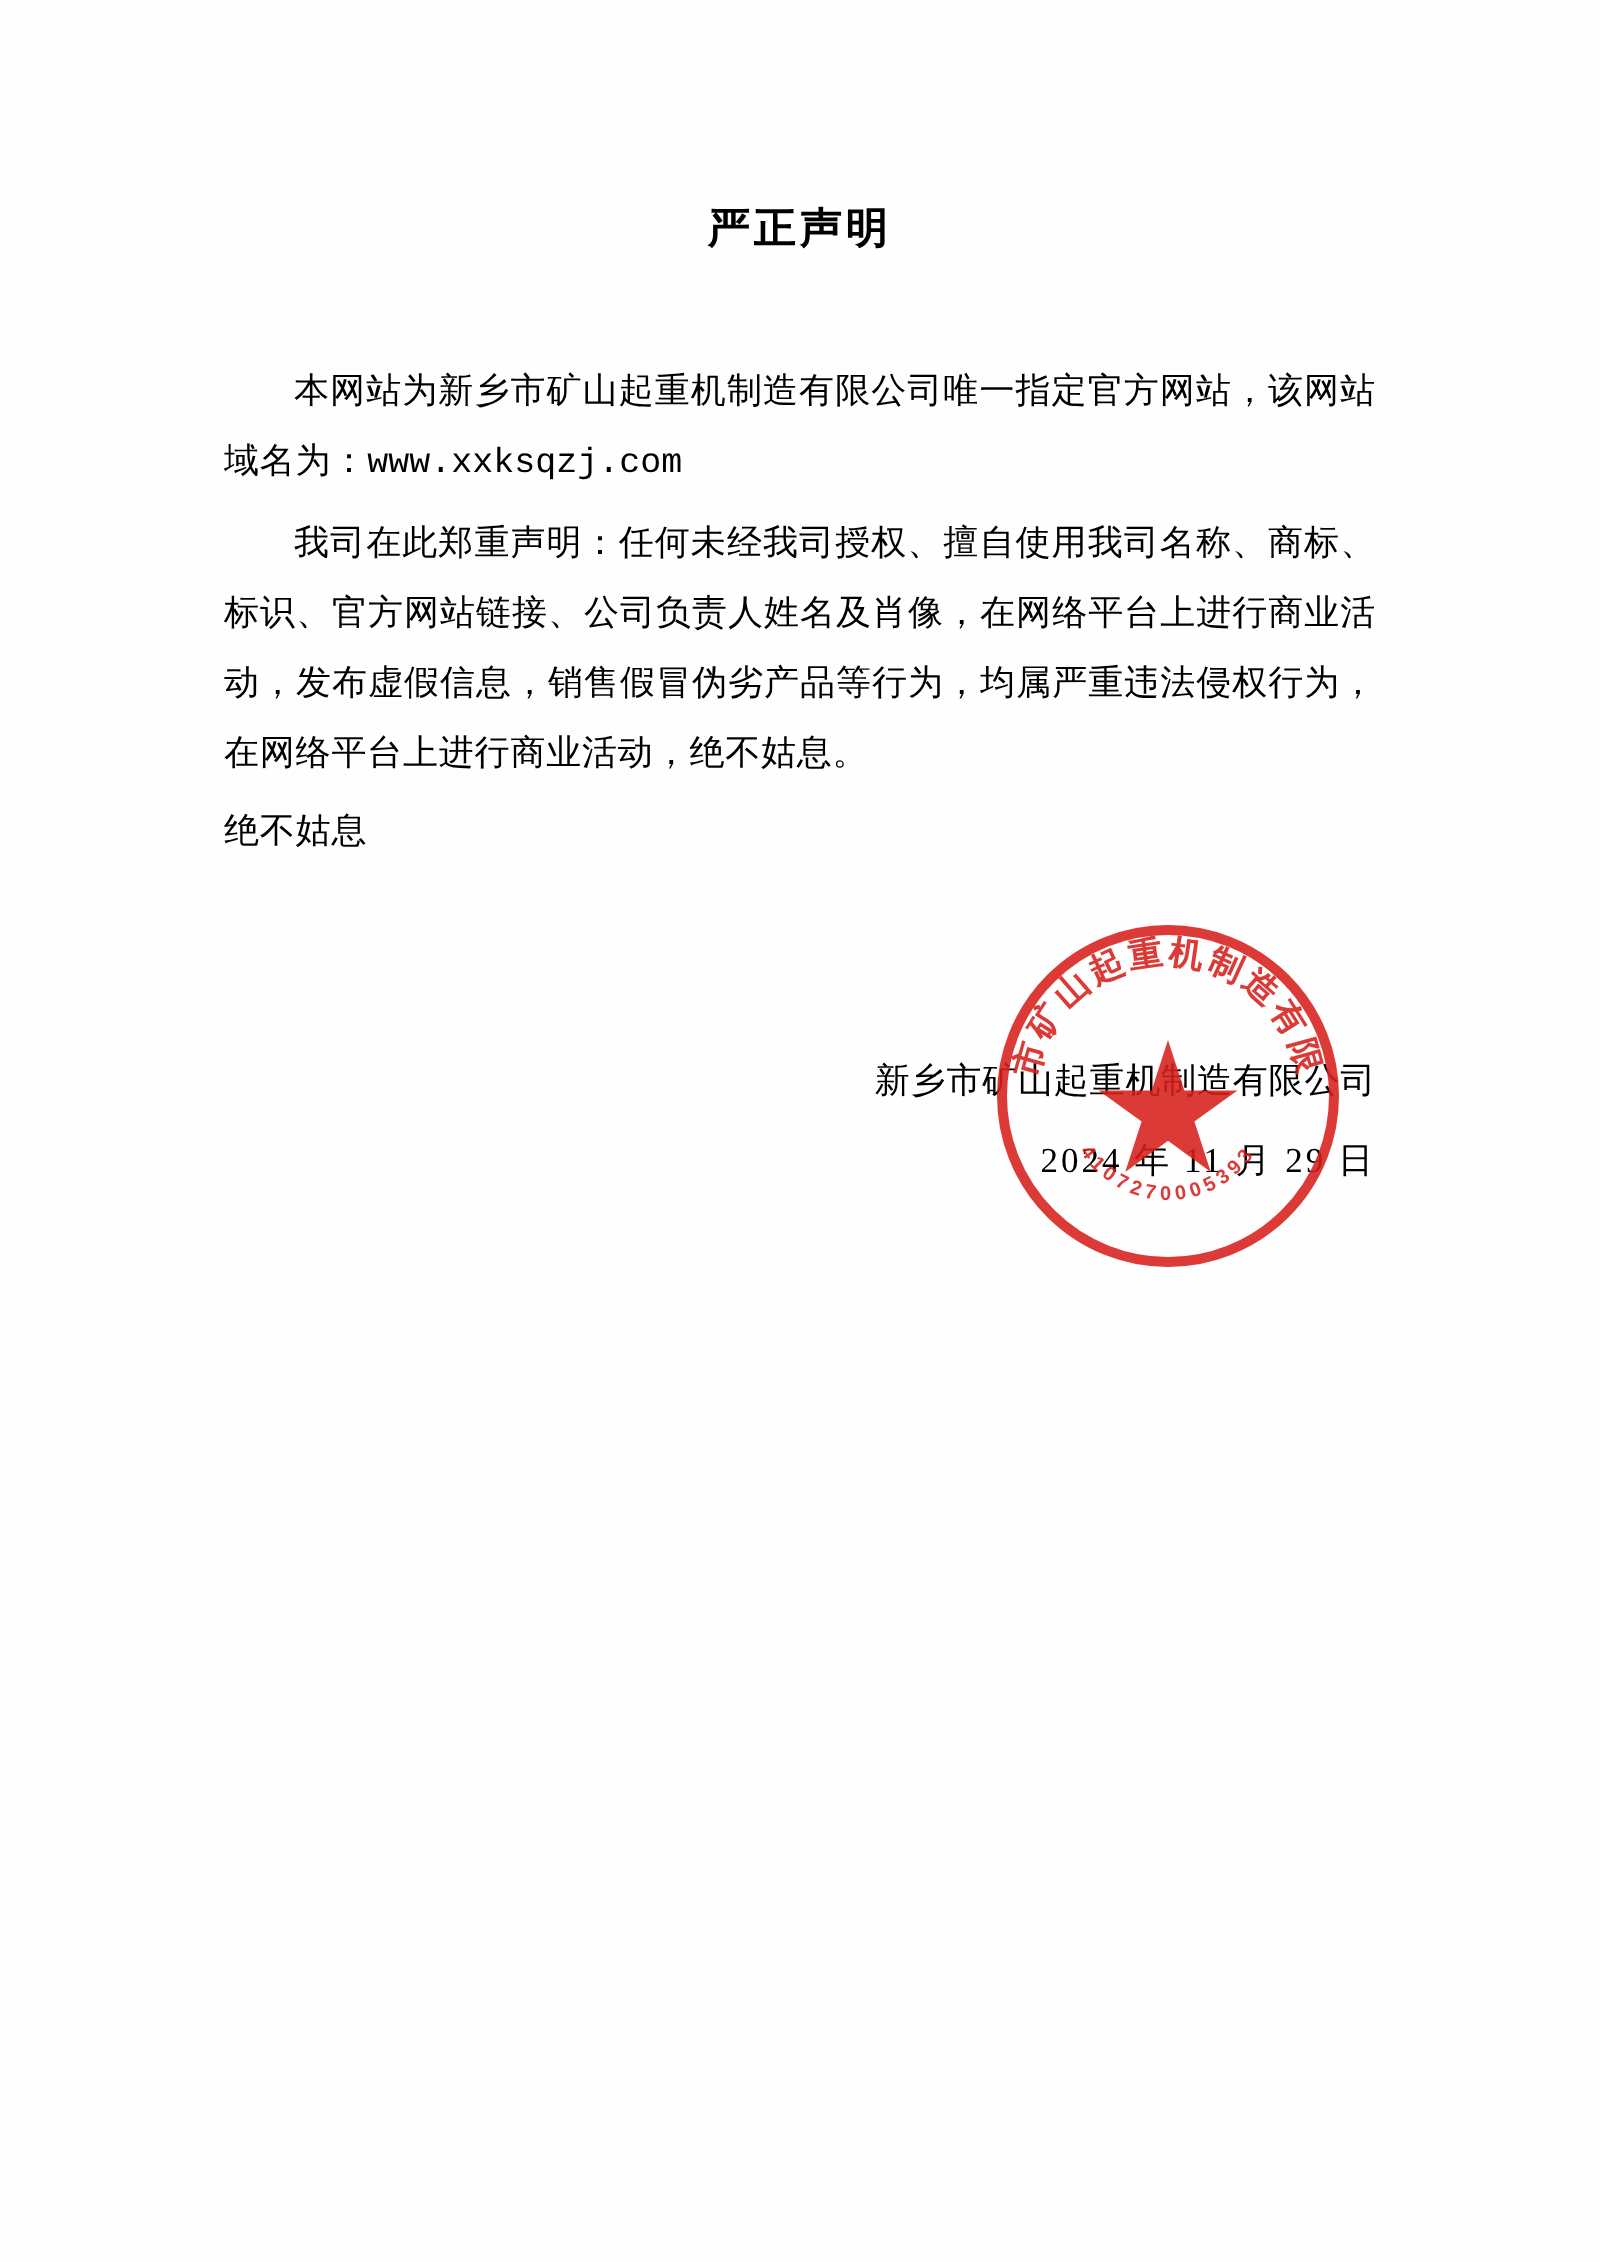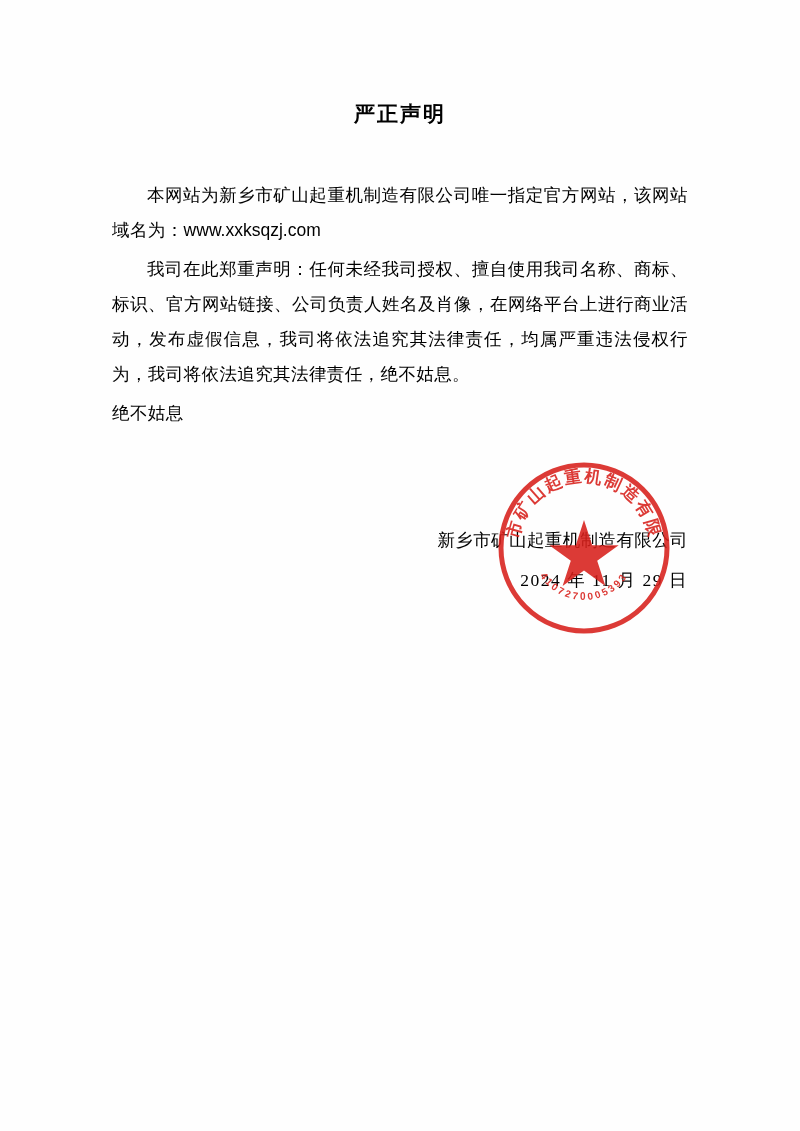--- a/index.html
+++ b/index.html
@@ -50,21 +50,21 @@
     letter-spacing: 0.4px;
   }
   .para.indent {
     text-indent: 2em;
   }
   .para.noindent {
     text-indent: 0;
   }
 
   .url {
-    font-family: Liberation Sans, sans-serif;
+    font-family: Liberation Mono, monospace;
     letter-spacing: 0;
   }
 
   .signature-block {
     position: absolute;
     top: 520px;
     left: 0;
     width: 688px;
     text-align: right;
     font-size: 17.5px;
@@ -105,21 +105,21 @@
 <body>
 
 <div class="page">
 
   <div class="doc-title">严正声明</div>
 
   <div class="body-block">
 
     <p class="para indent"><span>本网站为新乡市矿山起重机制造有限公司唯一指定官方网站，该网站域名为：</span><span class="url">www.xxksqzj.com</span></p>
 
-    <p class="para indent">我司在此郑重声明：任何未经我司授权、擅自使用我司名称、商标、标识、官方网站链接、公司负责人姓名及肖像，在网络平台上进行商业活动，发布虚假信息，我司将依法追究其法律责任，均属严重违法侵权行为，我司将依法追究其法律责任，绝不姑息。</p>
+    <p class="para indent">我司在此郑重声明：任何未经我司授权、擅自使用我司名称、商标、标识、官方网站链接、公司负责人姓名及肖像，在网络平台上进行商业活动，发布虚假信息，销售假冒伪劣产品等行为，均属严重违法侵权行为，在网络平台上进行商业活动，绝不姑息。</p>
 
     <p class="para noindent">绝不姑息</p>
 
   </div>
 
   <div class="signature-block">
     <span class="sign-line">新乡市矿山起重机制造有限公司</span>
     <span class="sign-date">2024 年 11 月 29 日</span>
   </div>
 

